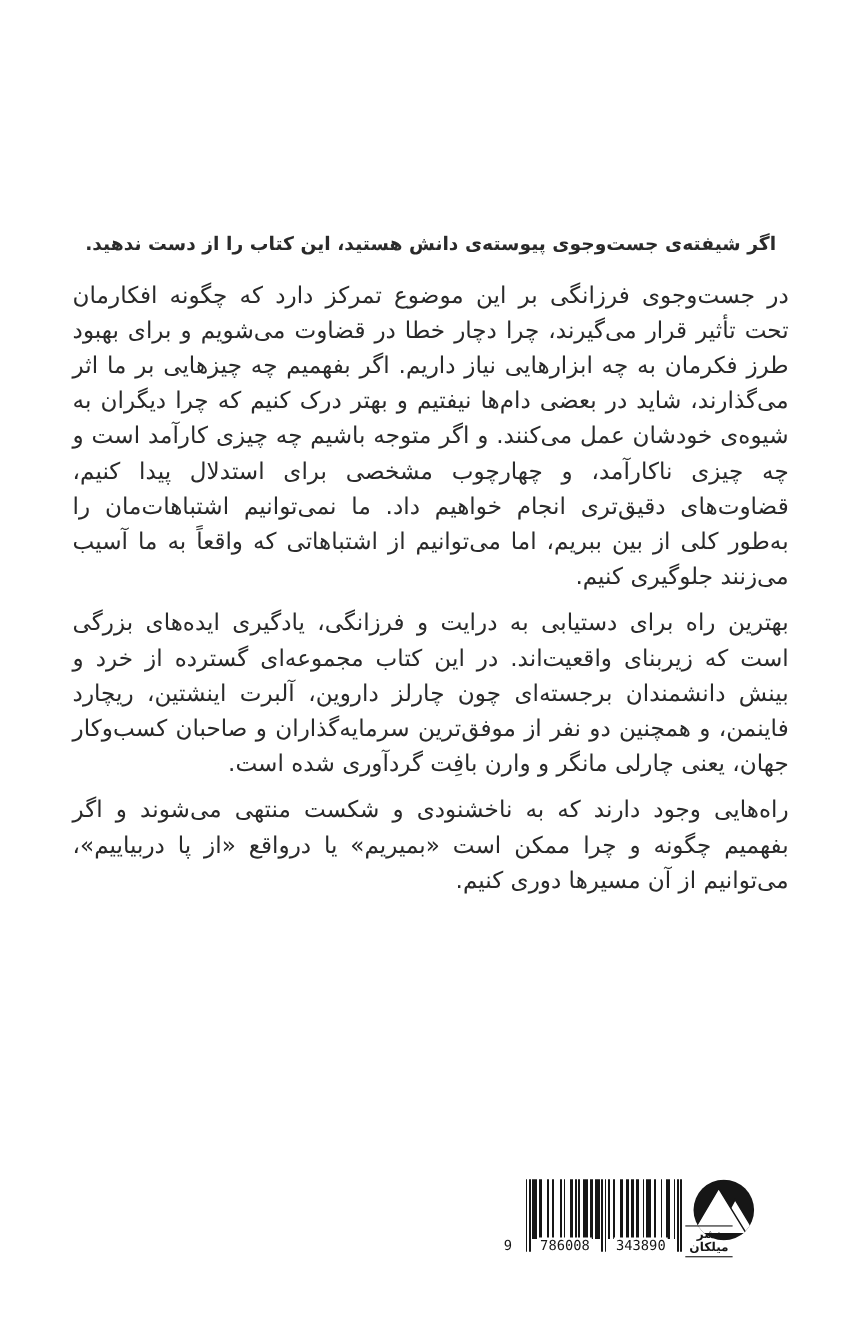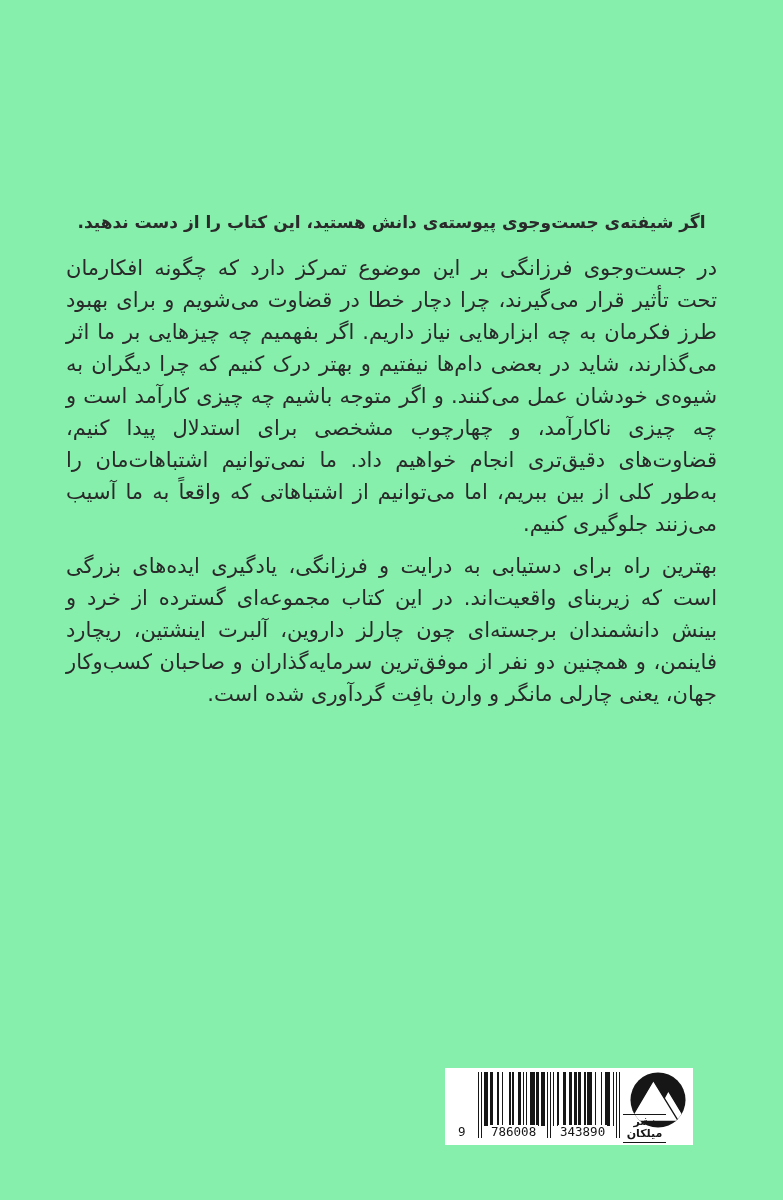--- a/index.html
+++ b/index.html
@@ -4,21 +4,21 @@
 <style>
   html, body {
     margin: 0;
     padding: 0;
     background: #e8e8e8;
   }
   .cover {
     position: relative;
     width: 783px;
     height: 1200px;
-    background: #86efac;
+    background: #ffffff;
     font-family: "DejaVu Sans", sans-serif;
     color: #2a2a2a;
     overflow: hidden;
   }
   .text-block {
     position: absolute;
     top: 207px;
     right: 66px;
     left: 66px;
     direction: rtl;
@@ -104,20 +104,21 @@
 </style>
 </head>
 <body>
 
 <div class="cover">
 
   <div class="text-block">
     <p class="tagline">اگر شیفته‌ی جست‌وجوی پیوسته‌ی دانش هستید، این کتاب را از دست ندهید.</p>
     <p class="body-paragraph">در جست‌وجوی فرزانگی بر این موضوع تمرکز دارد که چگونه افکارمان تحت تأثیر قرار می‌گیرند، چرا دچار خطا در قضاوت می‌شویم و برای بهبود طرز فکرمان به چه ابزارهایی نیاز داریم. اگر بفهمیم چه چیزهایی بر ما اثر می‌گذارند، شاید در بعضی دام‌ها نیفتیم و بهتر درک کنیم که چرا دیگران به شیوه‌ی خودشان عمل می‌کنند. و اگر متوجه باشیم چه چیزی کارآمد است و چه چیزی ناکارآمد، و چهارچوب مشخصی برای استدلال پیدا کنیم، قضاوت‌های دقیق‌تری انجام خواهیم داد. ما نمی‌توانیم اشتباهات‌مان را به‌طور کلی از بین ببریم، اما می‌توانیم از اشتباهاتی که واقعاً به ما آسیب می‌زنند جلوگیری کنیم.</p>
     <p class="body-paragraph">بهترین راه برای دستیابی به درایت و فرزانگی، یادگیری ایده‌های بزرگی است که زیربنای واقعیت‌اند. در این کتاب مجموعه‌ای گسترده از خرد و بینش دانشمندان برجسته‌ای چون چارلز داروین، آلبرت اینشتین، ریچارد فاینمن، و همچنین دو نفر از موفق‌ترین سرمایه‌گذاران و صاحبان کسب‌وکار جهان، یعنی چارلی مانگر و وارن بافِت گردآوری شده است.</p>
+    <p class="body-paragraph">راه‌هایی وجود دارند که به ناخشنودی و شکست منتهی می‌شوند و اگر بفهمیم چگونه و چرا ممکن است «بمیریم» یا درواقع «از پا دربیاییم»، می‌توانیم از آن مسیرها دوری کنیم.</p>
   </div>
 
   <div class="barcode-box">
 
     <div class="barcode-area">
       <svg id="barcode-bars" class="barcode-bars" viewBox="0 0 95 66" preserveAspectRatio="none" shape-rendering="crispEdges">
           <rect x="0" y="0" width="1" height="66"></rect>
           <rect x="2" y="0" width="1" height="66"></rect>
           <rect x="4" y="0" width="1" height="54"></rect>
           <rect x="5" y="0" width="1" height="54"></rect>

